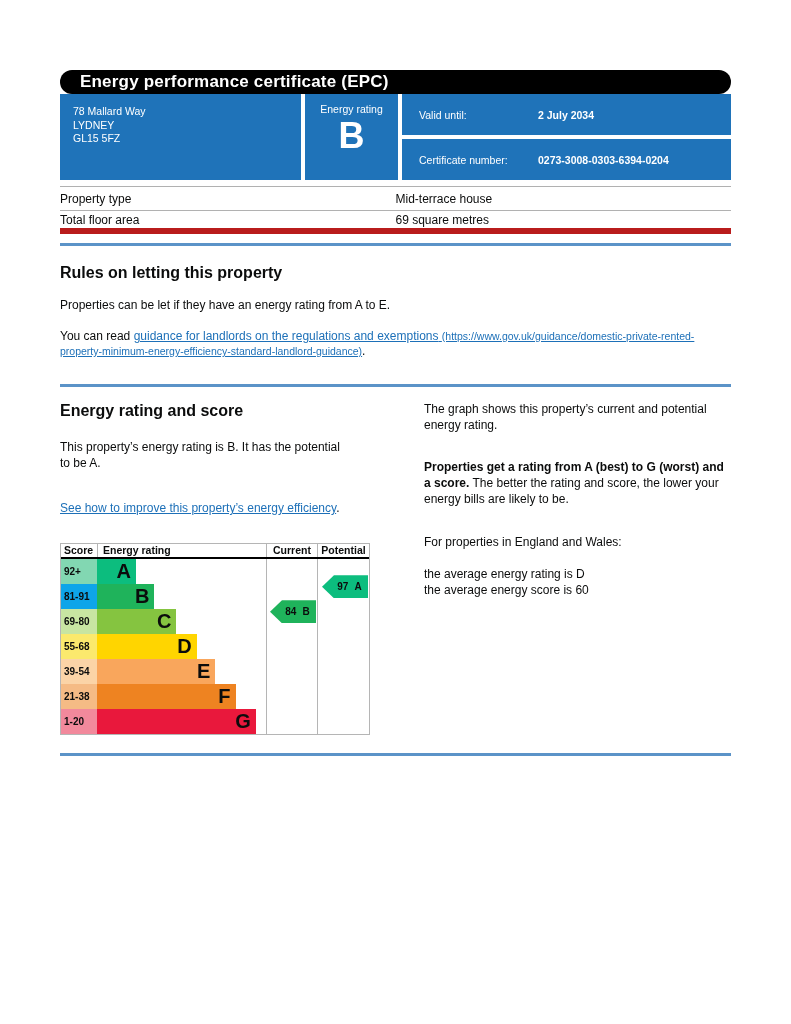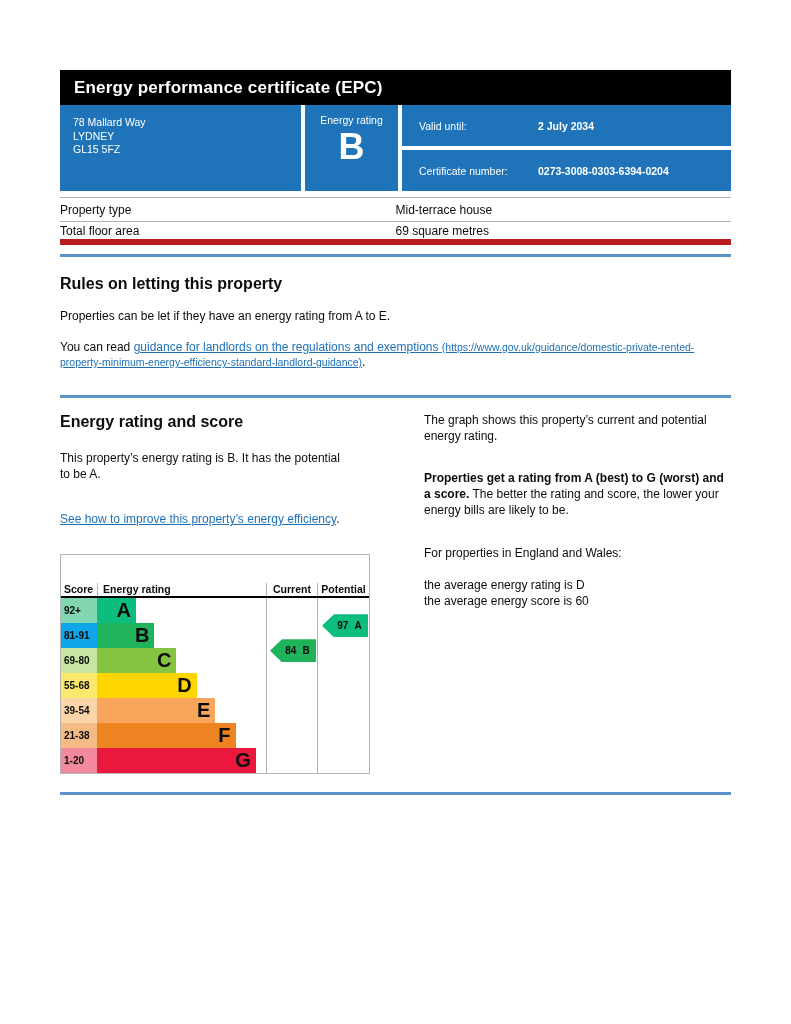--- a/index.html
+++ b/index.html
@@ -9,22 +9,23 @@
     font-family: "Liberation Sans", sans-serif;
     color: #0b0c0c;
     position: relative;
     overflow: hidden;
   }
   .page { padding: 70px 60px 0 60px; }
 
   
   .header-bar {
     background: #000000; color: #ffffff;
-    height: 35px; display: flex; align-items: center;
-    padding-left: 14px;
+    height: 24px; display: flex; align-items: center;
+    padding-left: 20px;
+    border-radius: 15px;
   }
   .header-bar h1 { font-size: 17px; font-weight: bold; letter-spacing: 0.2px; }
 
   
   .summary { display: flex; gap: 4px; height: 86px; }
   .summary .cell { background: #1f73b9; color: #ffffff; }
   .summary-address { flex: 0 0 241px; padding: 11px 13px; font-size: 10.5px; line-height: 1.3; }
   .summary-rating { flex: 0 0 93px; text-align: center; padding-top: 9px; }
   .summary-rating .label { font-size: 10.5px; }
   .summary-rating .big { font-size: 36px; font-weight: bold; line-height: 1.15; }
@@ -62,21 +63,21 @@
   .col-left { width: 364px; }
   .col-right { width: 307px; font-size: 12px; line-height: 1.32; }
   .col-left .intro { font-size: 12px; line-height: 1.32; margin-top: 20px; width: 290px; }
   .col-left .improve { font-size: 12px; line-height: 1.32; margin-top: 30px; width: 280px; }
   .col-right .rp2 { margin-top: 27px; }
   .col-right .rp3 { margin-top: 27px; }
   .col-right .rp4 { margin-top: 16px; }
 
   
   .chart { margin-top: 26px; width: 310px; border: 1px solid #b5b5b5; background: #fff; }
-  .chart-header { display: flex; border-bottom: 2px solid #000; height: 15px; margin-top: 28px; }
+  .chart-header { display: flex; border-bottom: 2px solid #000; height: 15px; }
   .chart-header .ch { font-size: 10.5px; font-weight: bold; line-height: 13px; }
   .ch-score { width: 36px; padding-left: 3px; }
   .ch-rating { width: 169px; padding-left: 5px; border-left: 1px solid #b5b5b5; }
   .ch-current { width: 51px; text-align: center; border-left: 1px solid #b5b5b5; }
   .ch-potential { flex: 1; text-align: center; border-left: 1px solid #b5b5b5; }
   .chart-body { display: flex; height: 175px; }
   .bands-col { width: 205px; }
   .band-row { display: flex; height: 25px; }
   .score-cell {
     width: 36px; font-size: 10px; font-weight: bold;

